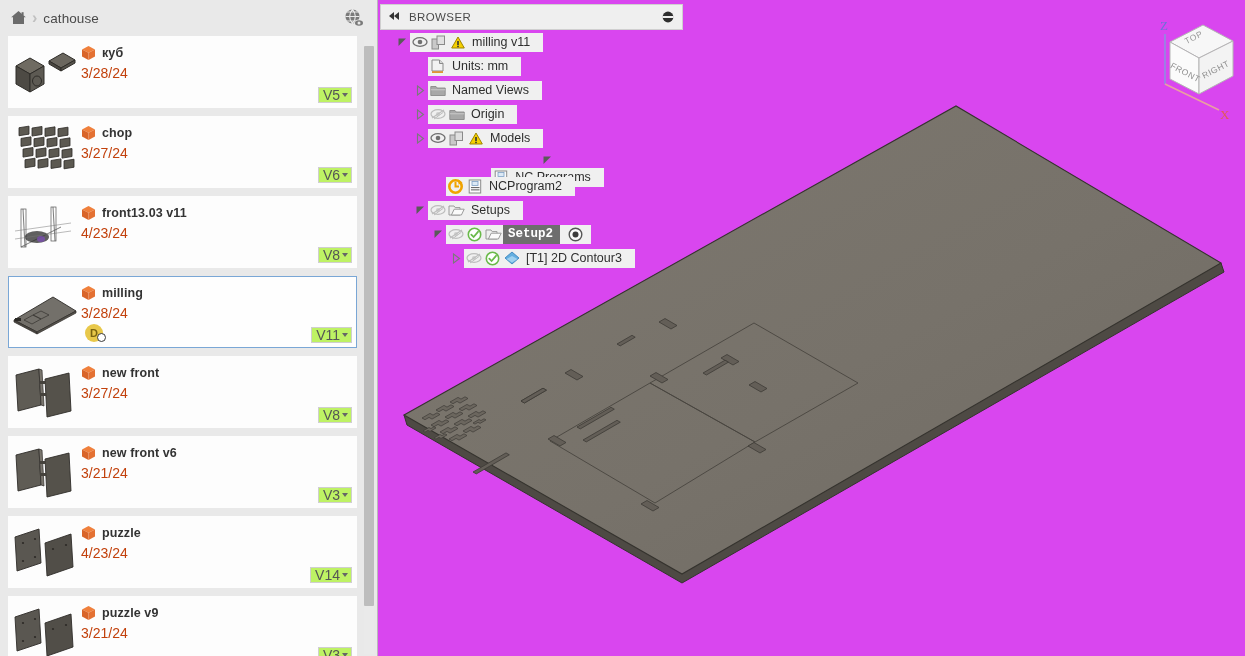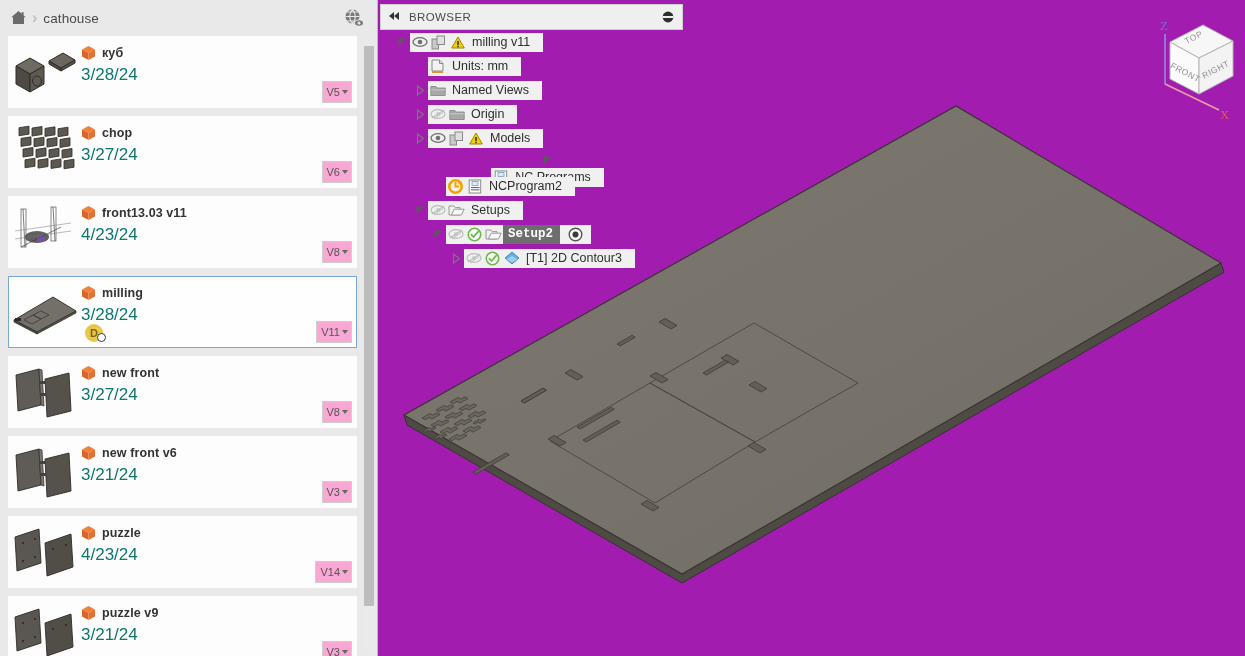--- a/index.html
+++ b/index.html
@@ -58,26 +58,26 @@
     display: flex; align-items: center; justify-content: center;
     overflow: hidden;
   }
   .thumb svg { display: block; }
   .card-body { flex: 1 1 auto; position: relative; padding: 8px 4px 0 0; }
   .card-title-row { display: flex; align-items: center; gap: 6px; }
   .cube-ico { width: 15px; height: 16px; flex: 0 0 15px; display: block; }
   .card-title {
     font-size: 12.5px; font-weight: bold; color: #333; letter-spacing: .1px;
   }
-  .card-date { font-size: 17px; color: #0f766e; margin-top: 4px; }
+  .card-date { font-size: 14px; color: #c2410c; margin-top: 4px; }
   .ver-btn {
     position: absolute; right: 4px; bottom: 4px;
-    min-width: 30px; height: 22px;
-    border: 1px solid #cfcfcf; background: #f9a8d4;
-    font-size: 11px; color: #555;
+    min-width: 30px; height: 16px;
+    border: 1px solid #cfcfcf; background: #bef264;
+    font-size: 14px; color: #555;
     display: flex; align-items: center; gap: 2px;
     padding: 0 3px 0 4px;
   }
   .ver-btn .caret {
     width: 0; height: 0; border-left: 3.5px solid transparent;
     border-right: 3.5px solid transparent; border-top: 4px solid #666;
     display: block;
   }
   .avatar-wrap { position: absolute; left: 4px; bottom: 3px; width: 24px; height: 20px; }
   .avatar {
@@ -96,21 +96,21 @@
   }
   #dp-scrollbar .track { width: 10px; height: 100%; background: #eaeaea; }
   #dp-scrollbar .thumbbar {
     position: absolute; top: 6px; left: 0; width: 10px; height: 560px;
     background: #bdbdbd; border-radius: 1px;
   }
 
   
   #viewport {
     position: relative; flex: 1 1 auto; height: 656px;
-    background: #a21caf;
+    background: #d946ef;
     overflow: hidden;
   }
 
   
   #browser {
     position: absolute; left: 2px; top: 4px; width: 303px;
     z-index: 20;
     font-size: 12.5px;
   }
   #browser-header {

